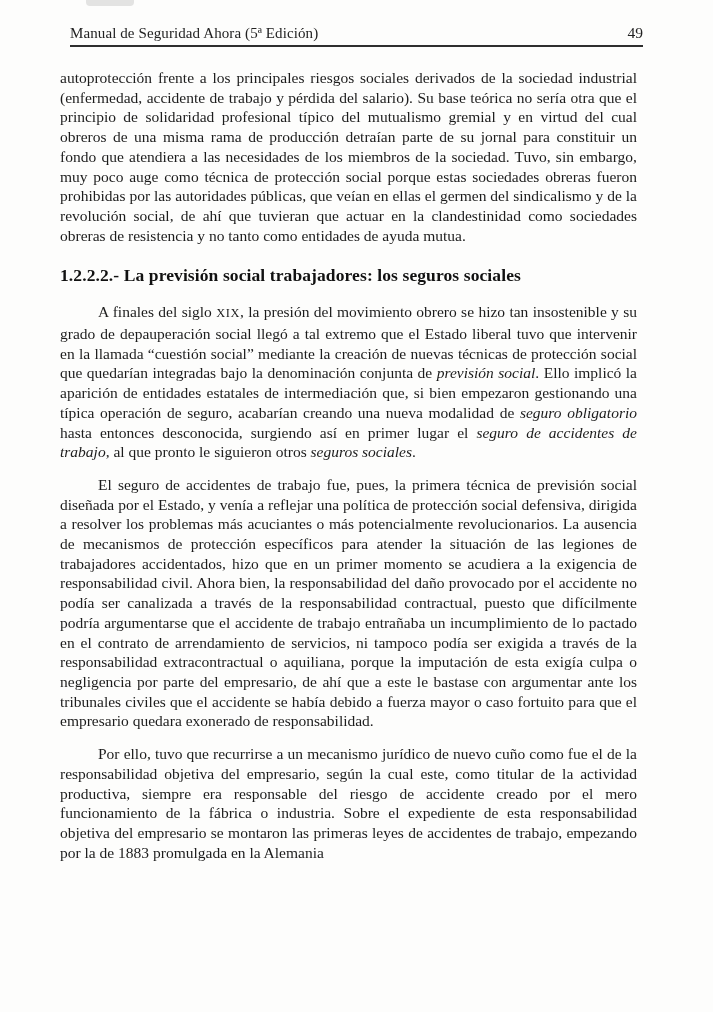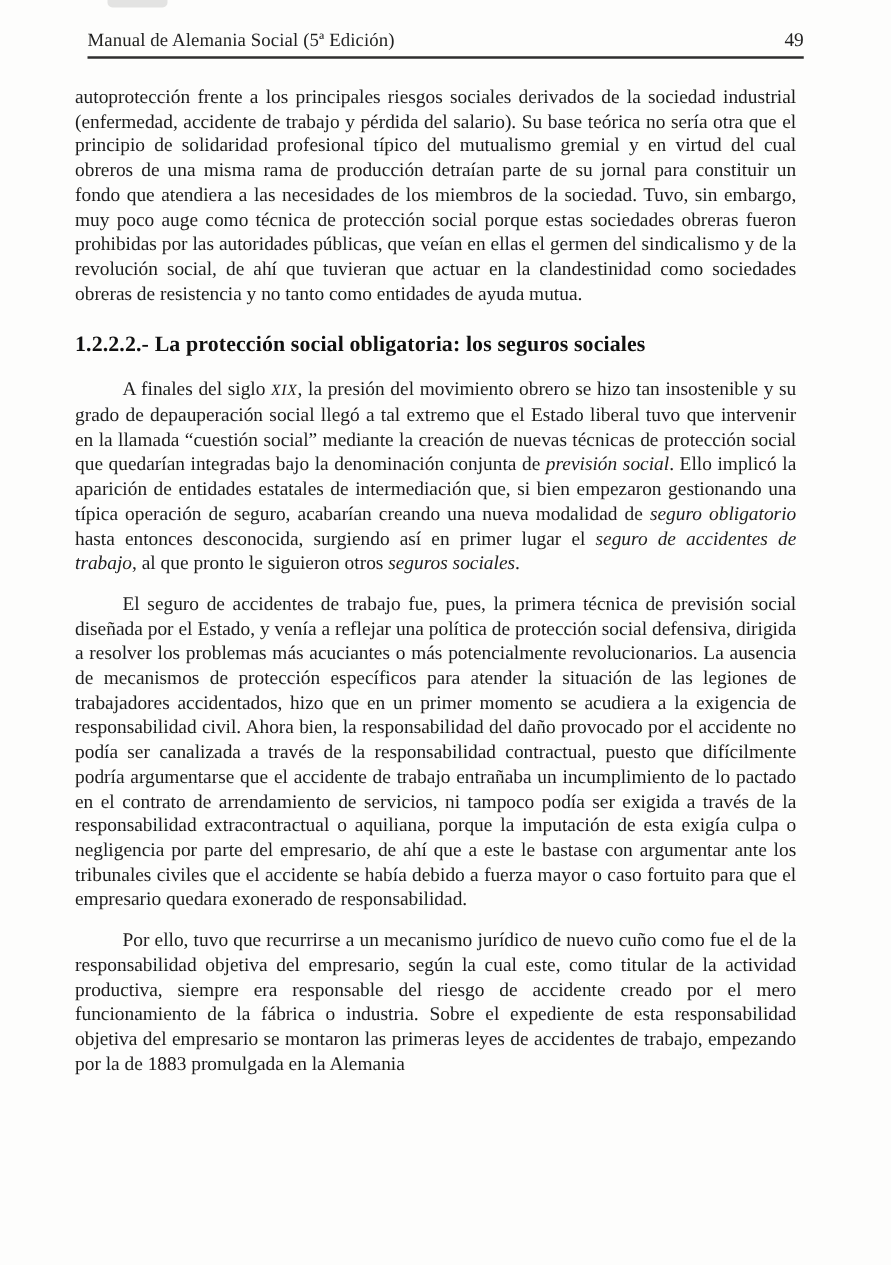--- a/index.html
+++ b/index.html
@@ -63,41 +63,41 @@
   }
   .content p.indent { text-indent: 38px; }
   .section-heading {
     margin: 20px 0 16px 0;
     font-size: 17.5px;
     font-weight: bold;
     color: #111;
     letter-spacing: 0.1px;
   }
   .seg-i { font-style: italic; }
-  .seg-sc { font-size: 0.8em; letter-spacing: 0.05em; font-style: italic; }
+  .seg-sc { font-size: 0.8em; letter-spacing: 0.05em; }
 </style>
 </head>
 <body>
 
 <div class="page">
 
   <div class="scan-artifact"></div>
 
   <div class="header-row">
-    <span class="header-title">Manual de Alemania Social (5ª Edición)</span>
+    <span class="header-title">Manual de Seguridad Ahora (5ª Edición)</span>
     <span class="header-pagenum">49</span>
   </div>
 
   <div class="header-rule"></div>
 
   <div class="content">
 
     <p><span>autoprotección frente a los principales riesgos sociales derivados de la sociedad industrial (enfermedad, accidente de trabajo y pérdida del salario). Su base teórica no sería otra que el principio de solidaridad profesional típico del mutualismo gremial y en virtud del cual obreros de una misma rama de producción detraían parte de su jornal para constituir un fondo que atendiera a las necesidades de los miembros de la sociedad. Tuvo, sin embargo, muy poco auge como técnica de protección social porque estas sociedades obreras fueron prohibidas por las autoridades públicas, que veían en ellas el germen del sindicalismo y de la revolución social, de ahí que tuvieran que actuar en la clandestinidad como sociedades obreras de resistencia y no tanto como entidades de ayuda mutua.</span></p>
 
-    <h2 class="section-heading">1.2.2.2.- La protección social obligatoria: los seguros sociales</h2>
+    <h2 class="section-heading">1.2.2.2.- La previsión social trabajadores: los seguros sociales</h2>
 
     <p class="indent"><span>A finales del siglo </span><span class="seg-sc">XIX</span><span>, la presión del movimiento obrero se hizo tan insostenible y su grado de depauperación social llegó a tal extremo que el Estado liberal tuvo que intervenir en la llamada “cuestión social” mediante la creación de nuevas técnicas de protección social que quedarían integradas bajo la denominación conjunta de </span><span class="seg-i">previsión social</span><span>. Ello implicó la aparición de entidades estatales de intermediación que, si bien empezaron gestionando una típica operación de seguro, acabarían creando una nueva modalidad de </span><span class="seg-i">seguro obligatorio</span><span> hasta entonces desconocida, surgiendo así en primer lugar el </span><span class="seg-i">seguro de accidentes de trabajo</span><span>, al que pronto le siguieron otros </span><span class="seg-i">seguros sociales</span><span>.</span></p>
 
     <p class="indent"><span>El seguro de accidentes de trabajo fue, pues, la primera técnica de previsión social diseñada por el Estado, y venía a reflejar una política de protección social defensiva, dirigida a resolver los problemas más acuciantes o más potencialmente revolucionarios. La ausencia de mecanismos de protección específicos para atender la situación de las legiones de trabajadores accidentados, hizo que en un primer momento se acudiera a la exigencia de responsabilidad civil. Ahora bien, la responsabilidad del daño provocado por el accidente no podía ser canalizada a través de la responsabilidad contractual, puesto que difícilmente podría argumentarse que el accidente de trabajo entrañaba un incumplimiento de lo pactado en el contrato de arrendamiento de servicios, ni tampoco podía ser exigida a través de la responsabilidad extracontractual o aquiliana, porque la imputación de esta exigía culpa o negligencia por parte del empresario, de ahí que a este le bastase con argumentar ante los tribunales civiles que el accidente se había debido a fuerza mayor o caso fortuito para que el empresario quedara exonerado de responsabilidad.</span></p>
 
     <p class="indent"><span>Por ello, tuvo que recurrirse a un mecanismo jurídico de nuevo cuño como fue el de la responsabilidad objetiva del empresario, según la cual este, como titular de la actividad productiva, siempre era responsable del riesgo de accidente creado por el mero funcionamiento de la fábrica o industria. Sobre el expediente de esta responsabilidad objetiva del empresario se montaron las primeras leyes de accidentes de trabajo, empezando por la de 1883 promulgada en la Alemania</span></p>
 
   </div>
 
 </div>

